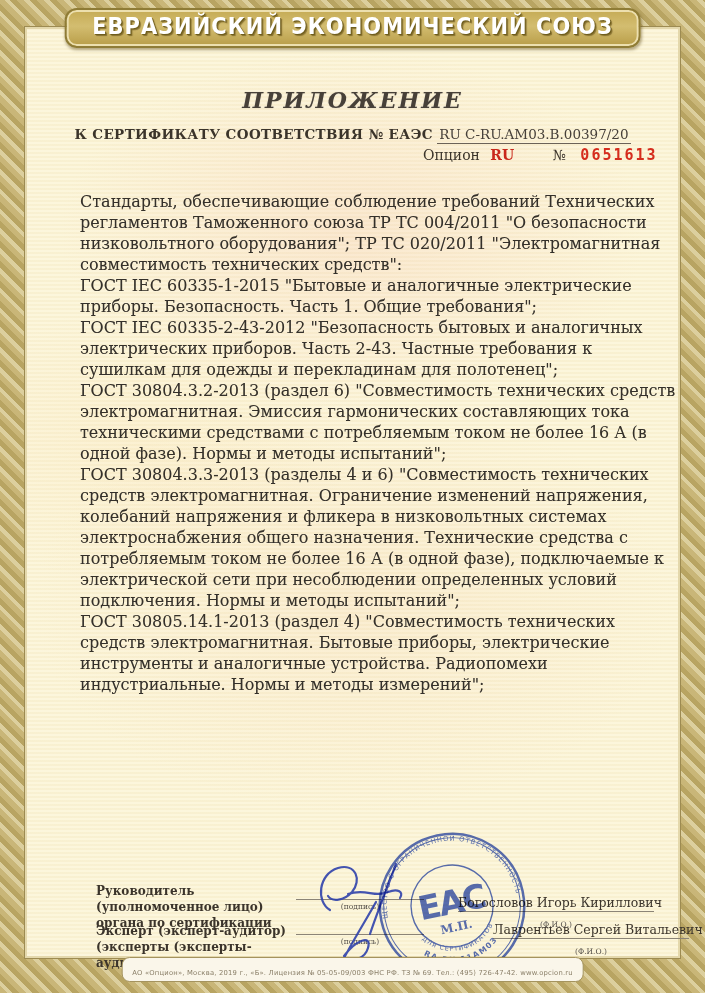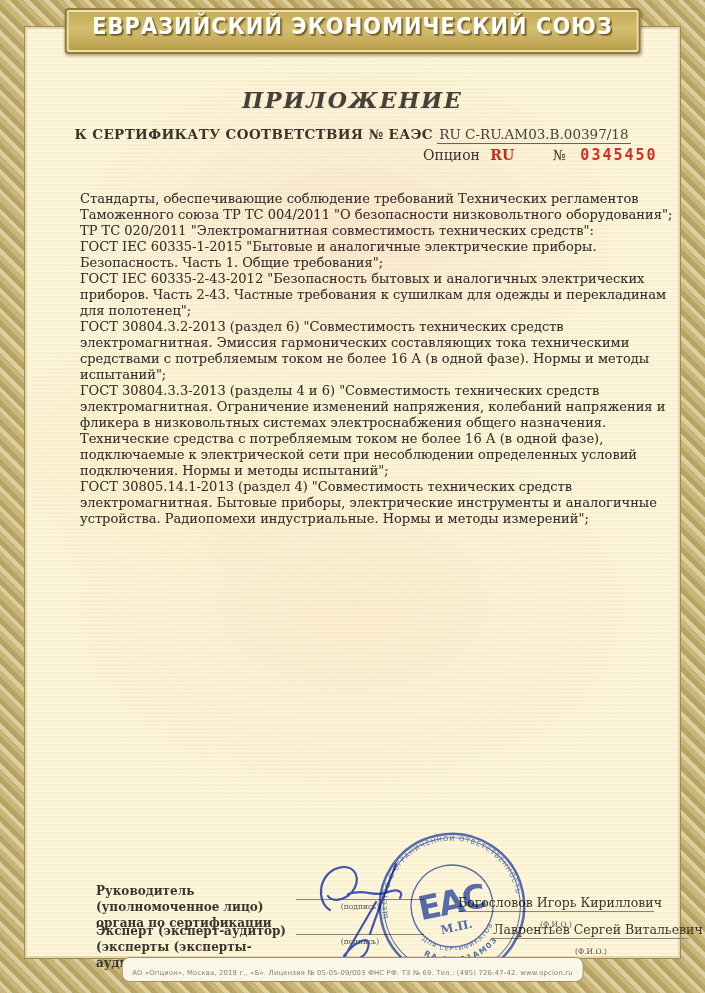--- a/index.html
+++ b/index.html
@@ -25,22 +25,22 @@
       radial-gradient(ellipse 300px 200px at 18% 45%, rgba(250,225,180,.25), transparent 70%),
       repeating-linear-gradient(0deg, rgba(228,206,140,.14) 0 2px, rgba(255,255,255,0) 2px 4px),
       #fcf6dc;
   }
   
   .banner {
     position:absolute; left:50%; top:8px; transform:translateX(-50%);
     background:linear-gradient(180deg,#c5ab55 0%, #d3bd70 45%, #b89d48 100%);
     border:2px solid #8f7c36;
     box-shadow:0 0 0 2px #ecdfae inset, 1px 2px 3px rgba(90,70,20,.45);
-    border-radius:4px;
-    padding:4px 26px 14px 26px;
+    border-radius:12px;
+    padding:4px 26px 8px 26px;
     white-space:nowrap;
   }
   .banner-text {
     font-family:"DejaVu Sans", sans-serif;
     font-weight:bold; font-size:21px; letter-spacing:1px;
     color:#ffffff;
     text-shadow:1px 1px 0 #6f5e1c, 2px 2px 1px rgba(80,60,10,.55);
     transform:scaleY(1.08); display:inline-block;
   }
   .doc-title {
@@ -59,21 +59,21 @@
     position:absolute; left:398px; top:119px; font-size:14px; color:#3b342b; white-space:nowrap;
   }
   .series-line .ru { color:#c9281c; font-weight:bold; margin-left:6px;margin-top:43px; }
   .series-line .no { margin-left:34px; }
   .series-line .formnum {
     font-family:"DejaVu Sans Mono", monospace; font-weight:bold;
     color:#d52d1e; font-size:15px; letter-spacing:2px; margin-left:10px;
   }
   .body-text {
     position:absolute; left:55px; top:164px; width:602px;
-    font-size:13px; line-height:16px; color:#34302a;
+    font-size:16px; line-height:21px; color:#34302a;
     text-shadow:0 0 .5px rgba(60,50,40,.25);
   }
   .body-text p { margin:0; }
   
   .sig-label {
     position:absolute; font-size:12px; font-weight:bold; color:#3b342b; line-height:16px; width:218px;
   }
   .sig-label.head { left:96px; top:883px; }
   .sig-label.expert { left:96px; top:923px; }
   .sig-line { position:absolute; border-bottom:1px solid #8b8477; }
@@ -120,28 +120,28 @@
 <body>
 
 <div class="page">
   <div class="inner">
 
     <div class="doc-title">ПРИЛОЖЕНИЕ</div>
 
     <div class="cert-line">
       <span class="lbl">К СЕРТИФИКАТУ СООТВЕТСТВИЯ № ЕАЭС</span>
       <span> </span>
-      <span class="num">RU C-RU.AM03.B.00397/18</span>
+      <span class="num">RU C-RU.AM03.B.00397/20</span>
     </div>
 
     <div class="series-line">
       <span>Опцион</span>
       <span class="ru">RU</span>
       <span class="no">№</span>
-      <span class="formnum">0345450</span>
+      <span class="formnum">0651613</span>
     </div>
 
     <div class="body-text">
       <p>Стандарты, обеспечивающие соблюдение требований Технических регламентов Таможенного союза ТР ТС 004/2011 "О безопасности низковольтного оборудования"; ТР ТС 020/2011 "Электромагнитная совместимость технических средств":</p>
       <p>ГОСТ IEC 60335-1-2015 "Бытовые и аналогичные электрические приборы. Безопасность. Часть 1. Общие требования";</p>
       <p>ГОСТ IEC 60335-2-43-2012 "Безопасность бытовых и аналогичных электрических приборов. Часть 2-43. Частные требования к сушилкам для одежды и перекладинам для полотенец";</p>
       <p>ГОСТ 30804.3.2-2013 (раздел 6) "Совместимость технических средств электромагнитная. Эмиссия гармонических составляющих тока техническими средствами с потребляемым током не более 16 А (в одной фазе). Нормы и методы испытаний";</p>
       <p>ГОСТ 30804.3.3-2013 (разделы 4 и 6) "Совместимость технических средств электромагнитная. Ограничение изменений напряжения, колебаний напряжения и фликера в низковольтных системах электроснабжения общего назначения. Технические средства с потребляемым током не более 16 А (в одной фазе), подключаемые к электрической сети при несоблюдении определенных условий подключения. Нормы и методы испытаний";</p>
       <p>ГОСТ 30805.14.1-2013 (раздел 4) "Совместимость технических средств электромагнитная. Бытовые приборы, электрические инструменты и аналогичные устройства. Радиопомехи индустриальные. Нормы и методы измерений";</p>
     </div>

